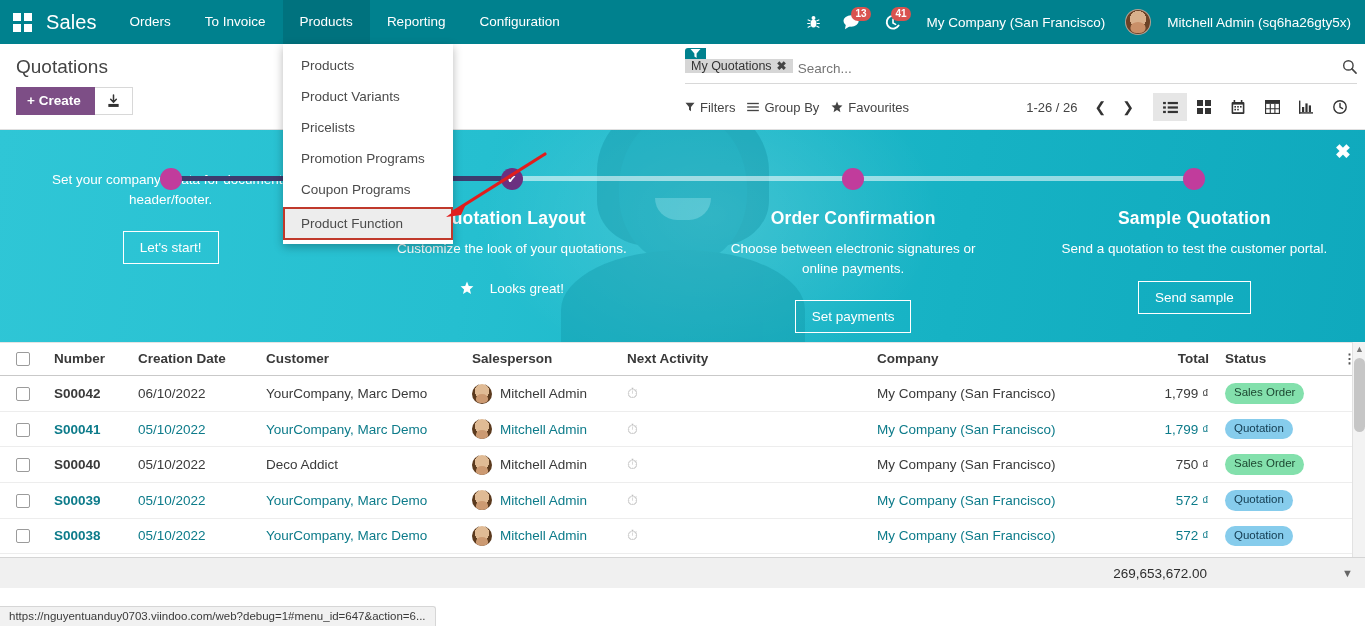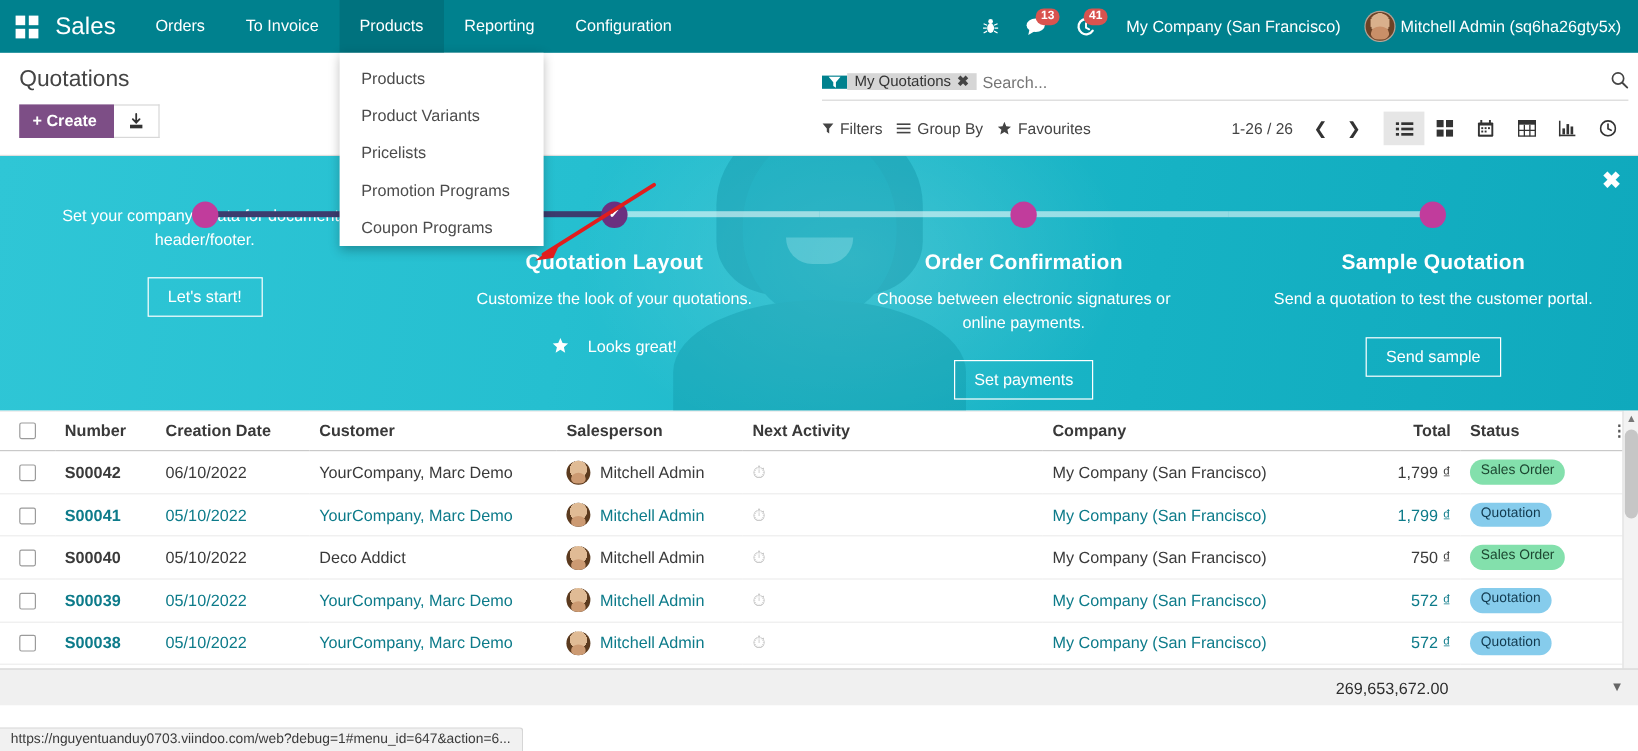--- a/index.html
+++ b/index.html
@@ -26,21 +26,21 @@
   }
   .menu-item.active { background: #00727e; }
   .nav-right { margin-left: auto; display: flex; align-items: center; padding-right: 14px; }
   .sysicon { position: relative; padding: 0 11px; display:flex; align-items:center; height:44px; }
   .badge-pill {
     position: absolute; top: 7px; right: 2px; background: #d9534f; color: #fff;
     border-radius: 9px; font-size: 10px; line-height: 12px; padding: 1px 4px; min-width: 16px;
     text-align: center; font-weight: 600;
   }
   .company-name { padding: 0 14px; font-size: 13.5px; white-space: nowrap; }
-  .user-box { display: flex; align-items: center; gap: 4px; padding-left: 6px; }
+  .user-box { display: flex; align-items: center; gap: 16px; padding-left: 6px; }
   .avatar-sm {
     width: 26px; height: 26px; border-radius: 50%;
     background: radial-gradient(circle at 50% 38%, #d9b08c 0 42%, #6b4226 43% 100%);
     border: 1px solid rgba(255,255,255,.5); overflow:hidden; position: relative;
   }
   .avatar-sm::after{
     content:""; position:absolute; left:50%; top:52%; transform:translateX(-50%);
     width:15px; height:11px; border-radius:50% 50% 40% 40%; background:#c98f68;
   }
 
@@ -57,21 +57,21 @@
   }
   .btn-import {
     background: #fff; border: 1px solid #d8d8d8; border-left: none; padding: 0 11px;
     display:flex; align-items:center; cursor: pointer; color:#444;
   }
   .search-area { position:absolute; right: 8px; top: 10px; width: 672px; }
   .searchview {
     display: flex; align-items: center; border-bottom: 1px solid #d8d8d8; height: 30px;
     padding-bottom: 1px;
   }
-  .facet { display: flex; align-items: center; height: 40px; border-radius: 3px; overflow: hidden; margin-right: 5px;}
+  .facet { display: flex; align-items: flex-start; height: 40px; border-radius: 3px; overflow: hidden; margin-right: 5px; flex-direction: column;}
   .facet-ico { background: #00818e; color:#fff; display:flex; align-items:center; padding: 0 5px; font-size: 11px;}
   .facet-label {
     background: #d6d6d6; color: #333; font-size: 12.5px; display: flex; align-items:center;
     padding: 0 6px; gap: 5px;
   }
   .facet-x { font-size: 12px; color: #444; cursor: pointer; font-weight:700;}
   .search-input {
     flex: 1; border: none; outline: none; font-size: 13.5px; color: #666;
     font-family: inherit; background: transparent;
   }
@@ -594,20 +594,21 @@
       <span class="lf-caret">▼</span>
     </div>
   </div>
 
   <div class="dropdown-menu-products" id="ddmenu">
       <div class="dd-item">Products</div>
       <div class="dd-item">Product Variants</div>
       <div class="dd-item">Pricelists</div>
       <div class="dd-item">Promotion Programs</div>
       <div class="dd-item">Coupon Programs</div>
+      <div class="dd-item highlighted">Product Function</div>
     </div>
 
   <svg class="red-arrow" width="130" height="70" viewBox="0 0 130 70">
     <path d="M125 4 L33 62" stroke="#e11d1d" stroke-width="3.2" fill="none" stroke-linecap="round"></path>
     <path d="M26 67 L47 52 L41 65 Z" fill="#e11d1d"></path>
   </svg>
 
   <div class="statusbar">https://nguyentuanduy0703.viindoo.com/web?debug=1#menu_id=647&amp;action=6...</div>
 </div>
 

